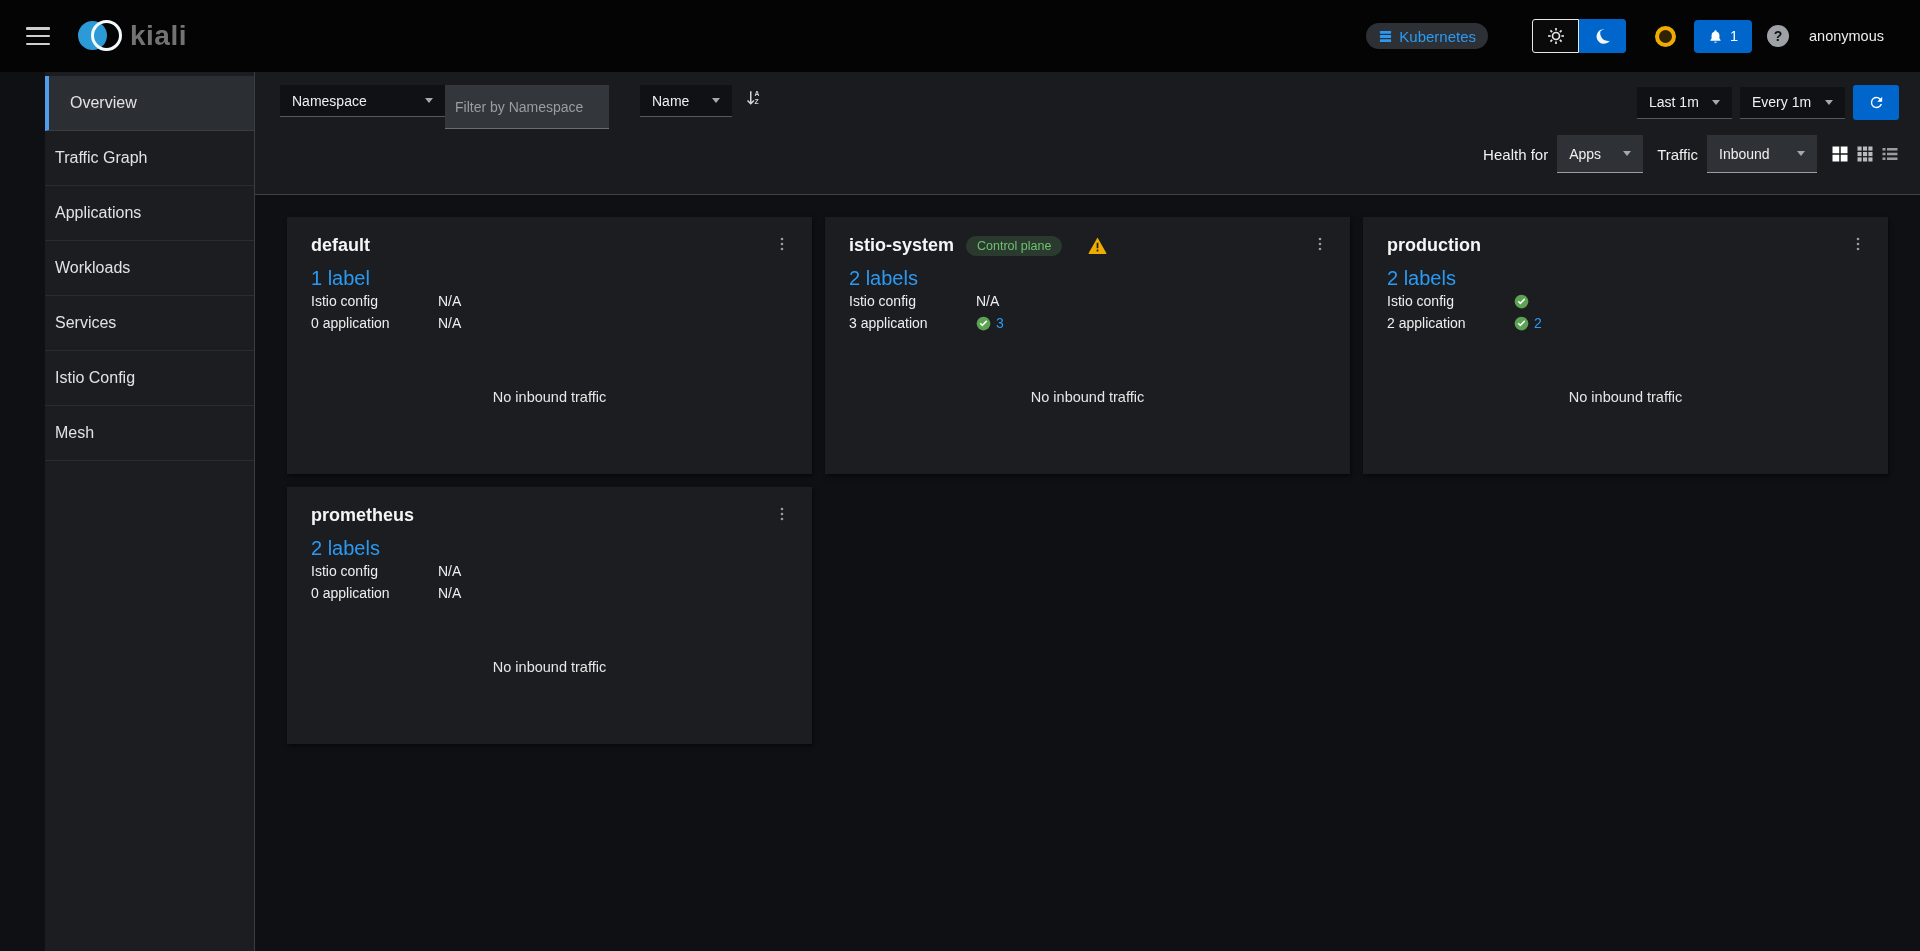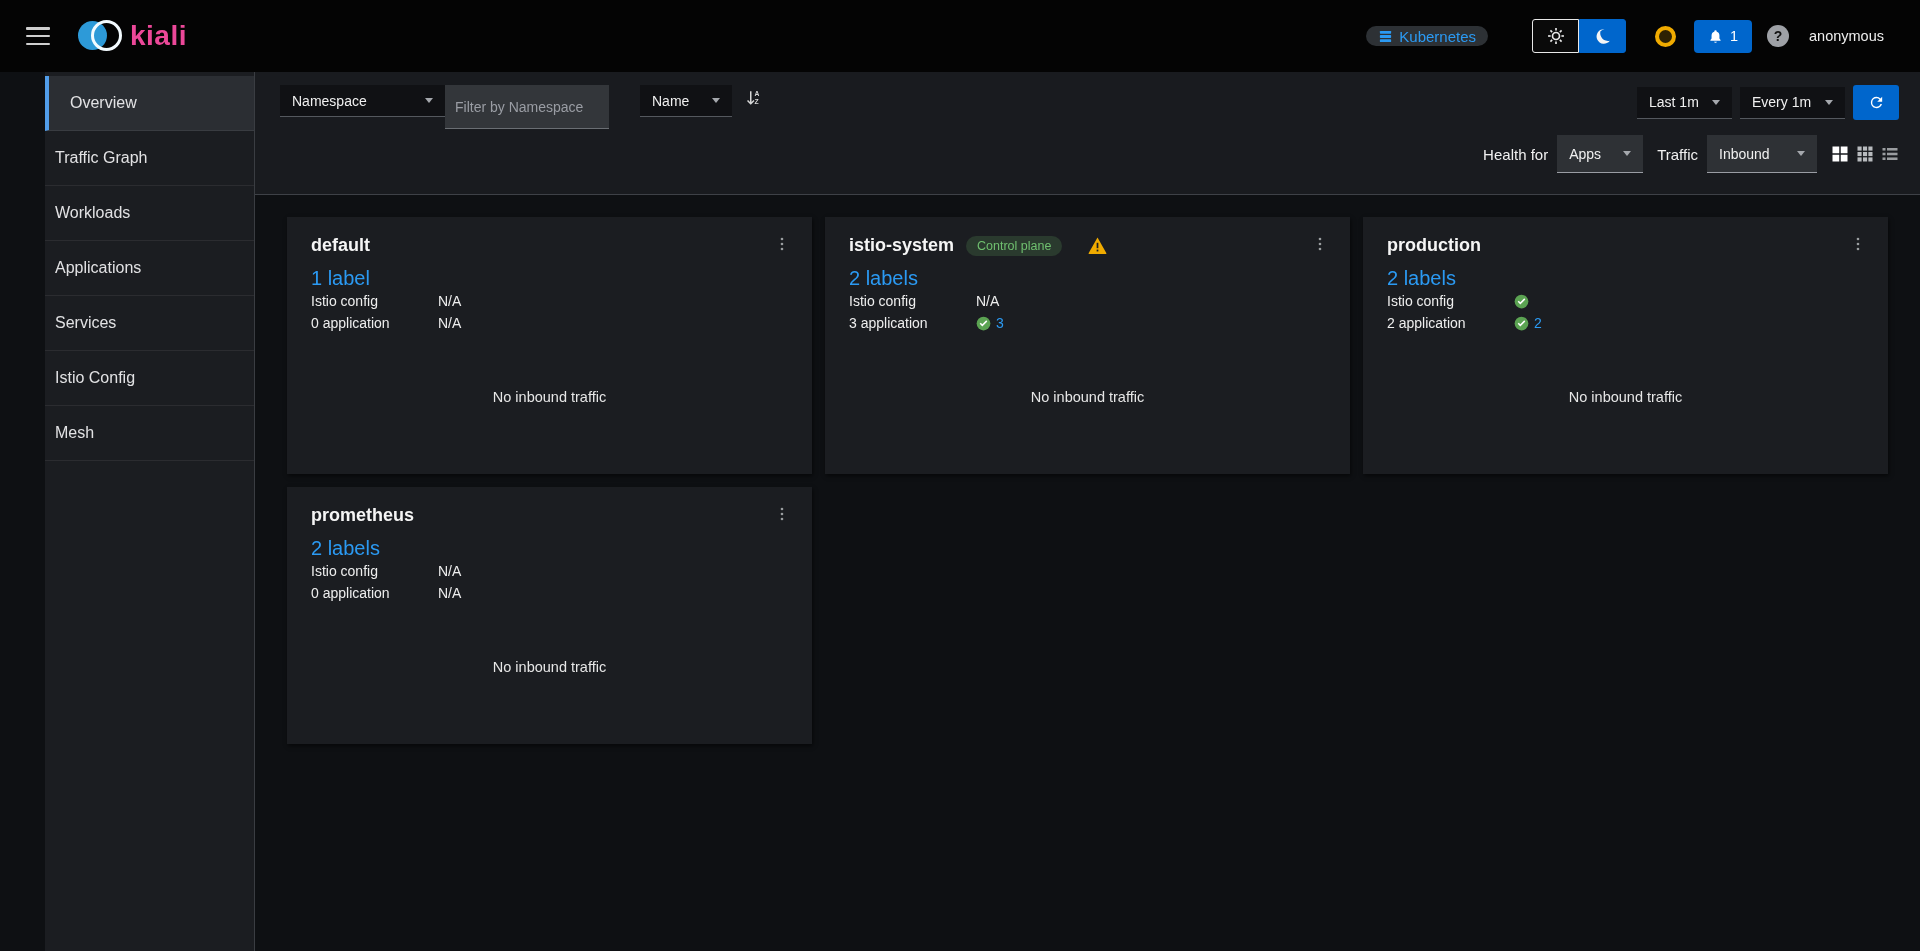--- a/index.html
+++ b/index.html
@@ -12,25 +12,25 @@
   .mh-left { display:flex; align-items:center; }
   .hamburger { width:24px; height:18px; display:flex; flex-direction:column;
     justify-content:space-between; background:none; border:none; cursor:pointer; }
   .hamburger span { height:2.5px; background:#cfcfcf; border-radius:1px; }
   .brand { display:flex; align-items:center; margin-left:28px; }
   .logo-circles { position:relative; width:44px; height:32px; display:inline-block; }
   .logo-c1 { position:absolute; left:0; top:1px; width:29px; height:29px; border-radius:50%;
     background:#2d9ad8; }
   .logo-c2 { position:absolute; left:13px; top:0; width:31px; height:31px; border-radius:50%;
     border:3px solid #f3fbff; background:transparent; }
-  .brand-text { color:#ec4899; font-size:28px; font-weight:bold; margin-left:8px; letter-spacing:.5px; }
+  .brand-text { color:#737373; font-size:28px; font-weight:bold; margin-left:8px; letter-spacing:.5px; }
 
   .mh-right { display:flex; align-items:center; }
   .k8s-badge { display:flex; align-items:center; gap:6px; background:#2d3135; border-radius:13px;
-    height:20px; padding:0 12px; color:#2b9af3; font-size:15px; border:none; cursor:pointer; }
+    height:26px; padding:0 12px; color:#2b9af3; font-size:15px; border:none; cursor:pointer; }
   .theme-toggle { display:flex; margin-left:44px; }
   .theme-btn { width:47px; height:34px; display:flex; align-items:center; justify-content:center;
     cursor:pointer; background:#0a0a0a; border:1px solid #e8e8e8; }
   .theme-btn.light { border-radius:3px 0 0 3px; }
   .theme-btn.dark { background:#0066cc; border:1px solid #0066cc; border-radius:0 3px 3px 0; }
   .status-ring { width:21px; height:21px; border-radius:50%; border:4px solid #f0ab00;
     background:rgba(240,171,0,.18); margin-left:29px; cursor:pointer; }
   .bell-btn { display:flex; align-items:center; justify-content:center; gap:7px; width:58px;
     height:33px; background:#0066cc; border:none; border-radius:4px; color:#fff; font-size:14.5px;
     margin-left:18px; cursor:pointer; }
@@ -159,24 +159,24 @@
 <div class="layout">
 
   <nav class="sidebar">
     <div class="nav-item active">
         <span>Overview</span>
       </div>
     <div class="nav-item">
         <span>Traffic Graph</span>
       </div>
     <div class="nav-item">
+        <span>Applications</span>
+      </div>
+    <div class="nav-item">
         <span>Workloads</span>
-      </div>
-    <div class="nav-item">
-        <span>Applications</span>
       </div>
     <div class="nav-item">
         <span>Services</span>
       </div>
     <div class="nav-item">
         <span>Istio Config</span>
       </div>
     <div class="nav-item">
         <span>Mesh</span>
       </div>

